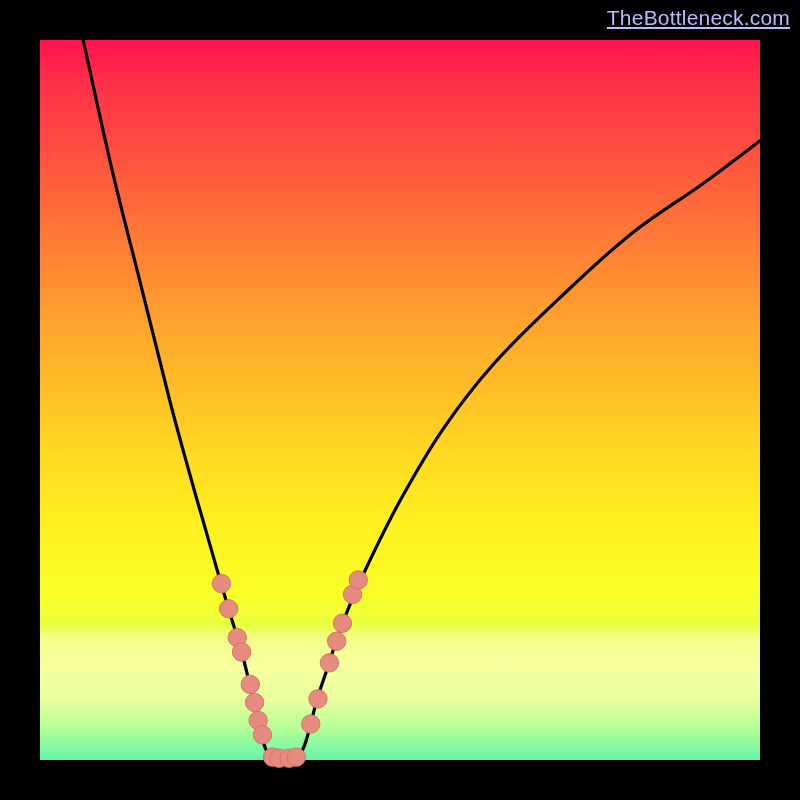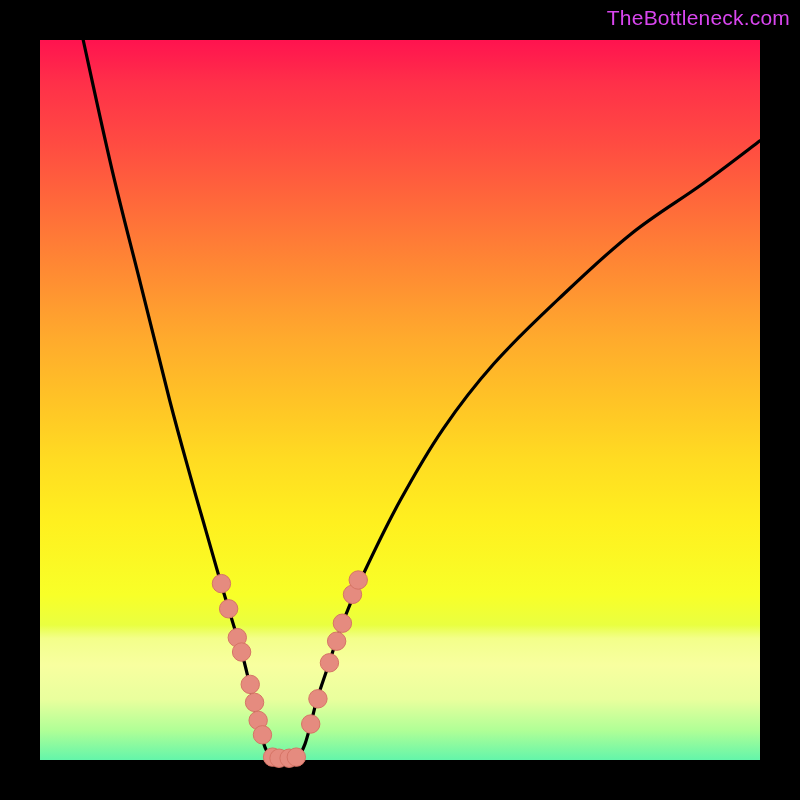--- a/index.html
+++ b/index.html
@@ -60,23 +60,24 @@
     left: 0;
     top: 0;
     width: 720px;
     height: 720px;
     overflow: visible;
   }
   .watermark {
     position: absolute;
     top: 6px;
     right: 10px;
-    color: #d946ef;
+    color: #c4b5fd;
     font-size: 21px;
     letter-spacing: 0.2px;
+    text-decoration: underline;
   }
 </style>
 </head>
 <body>
 
 <div class="stage">
 
   <div class="watermark">TheBottleneck.com</div>
 
   <div class="plot-area">

